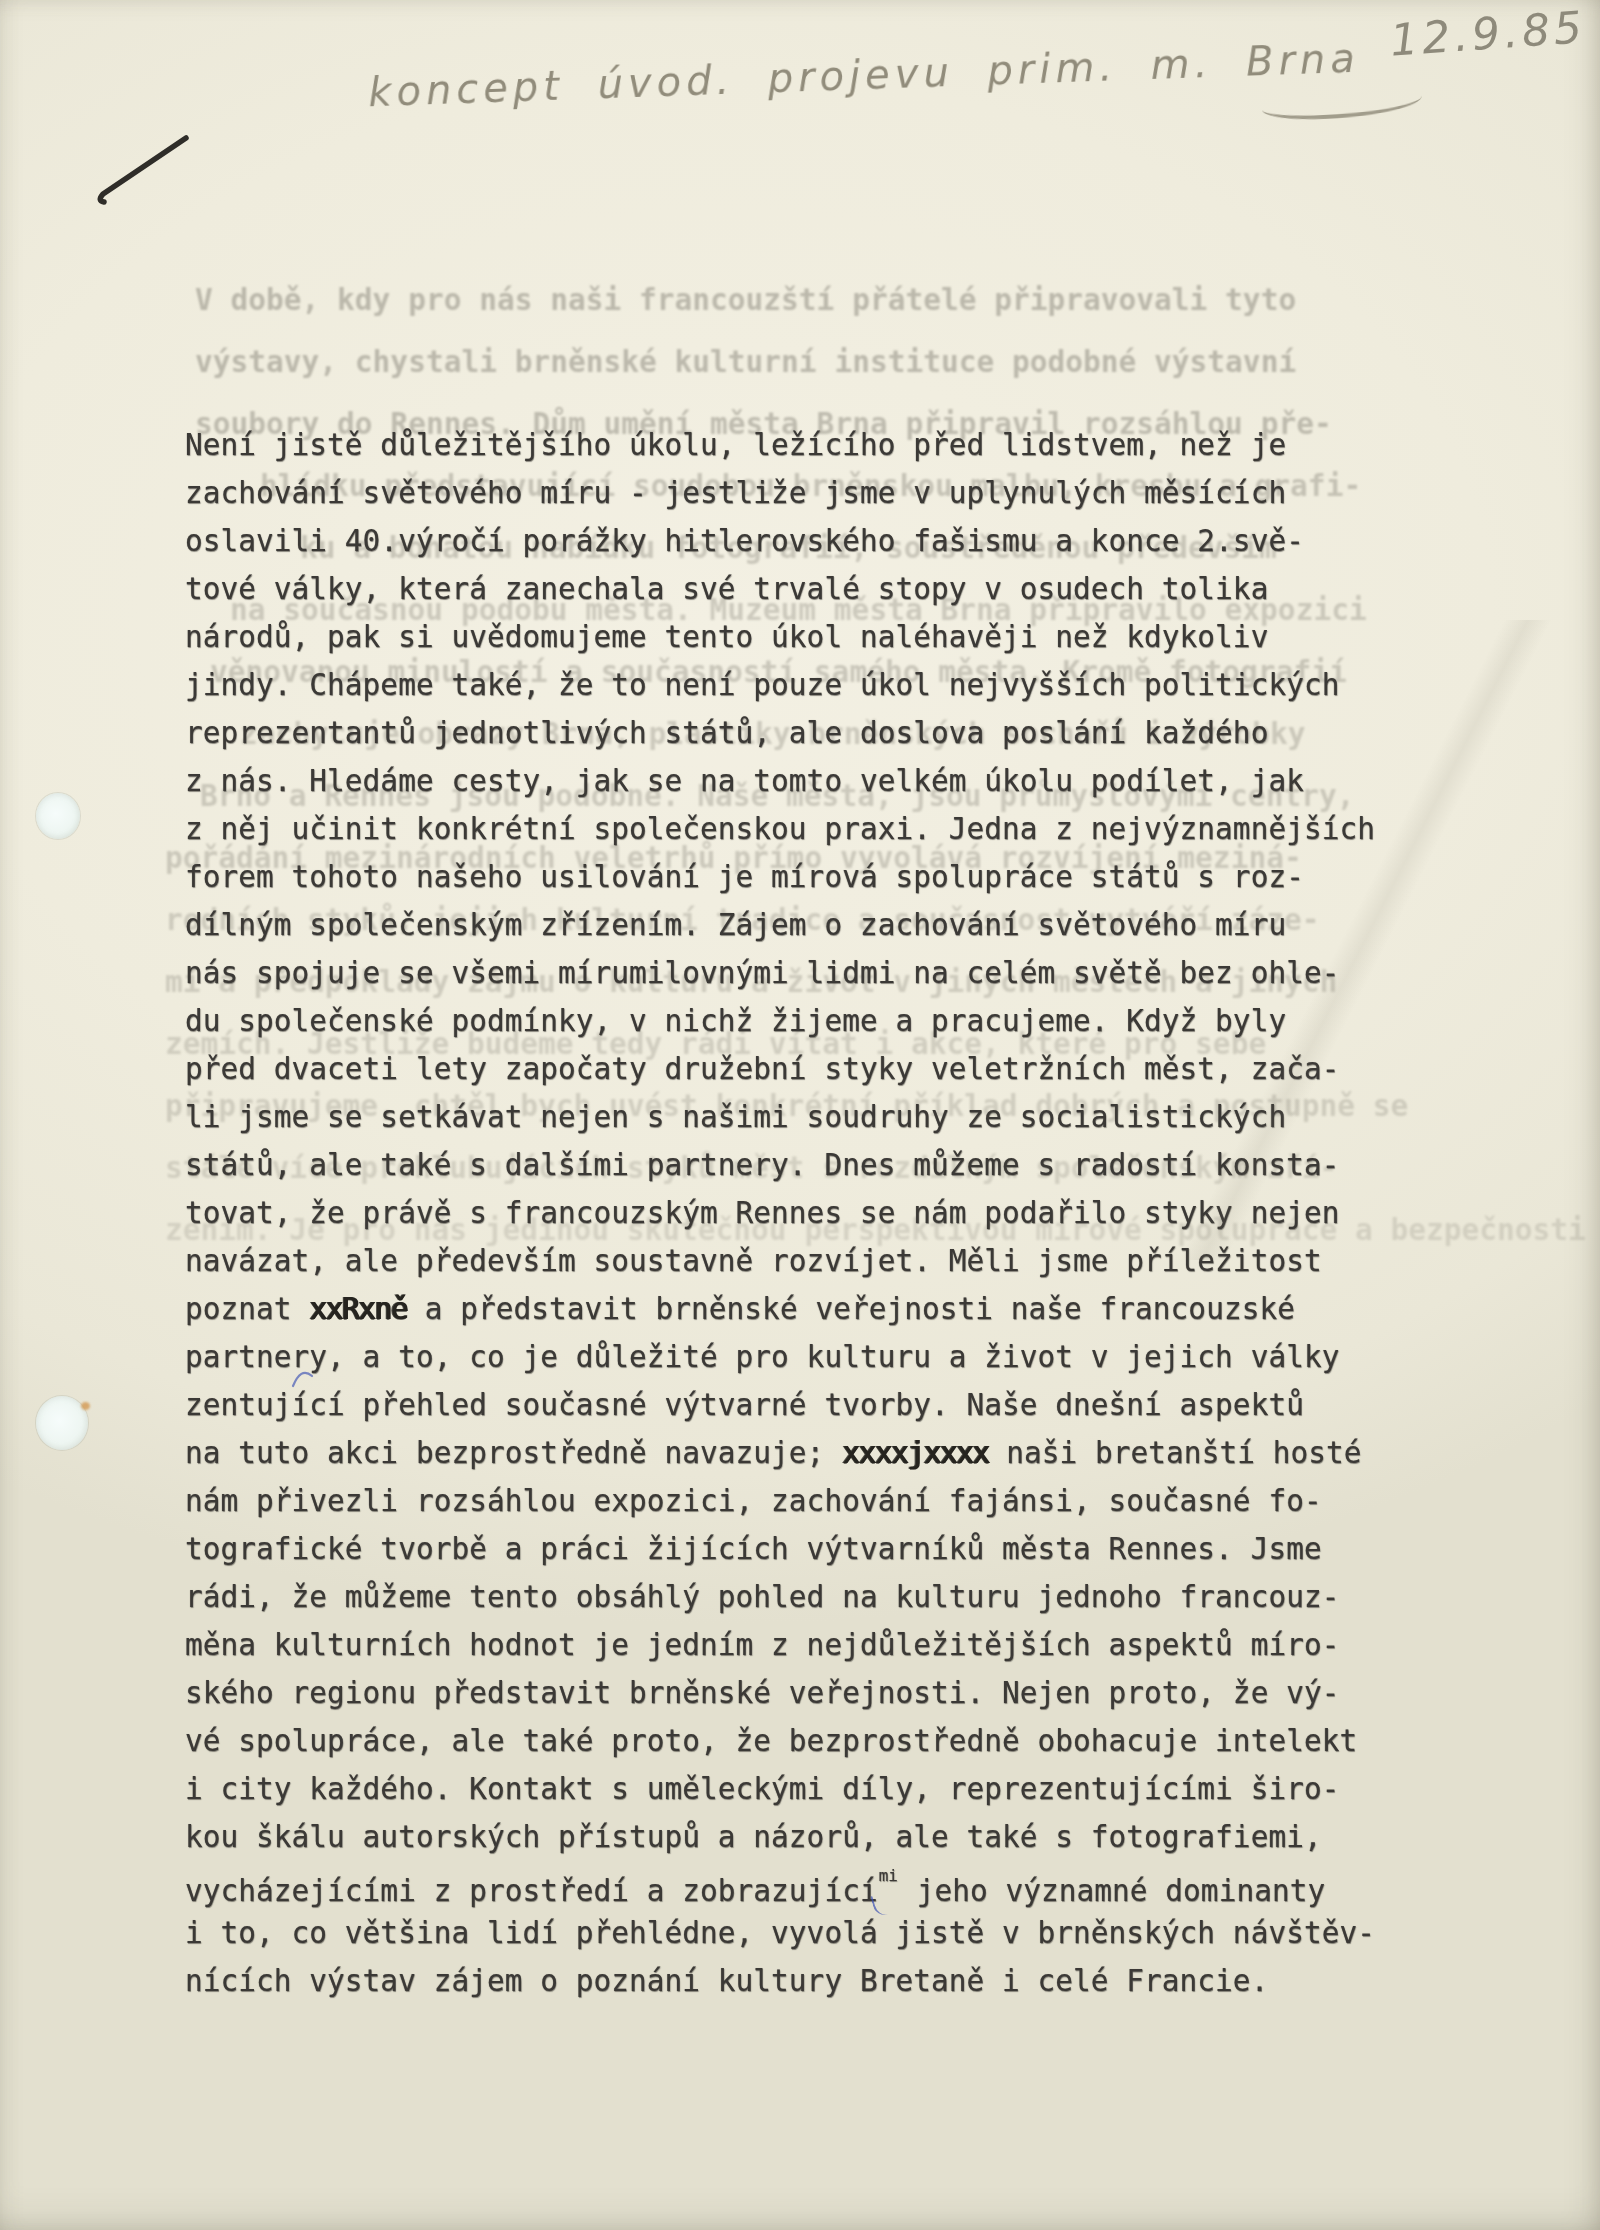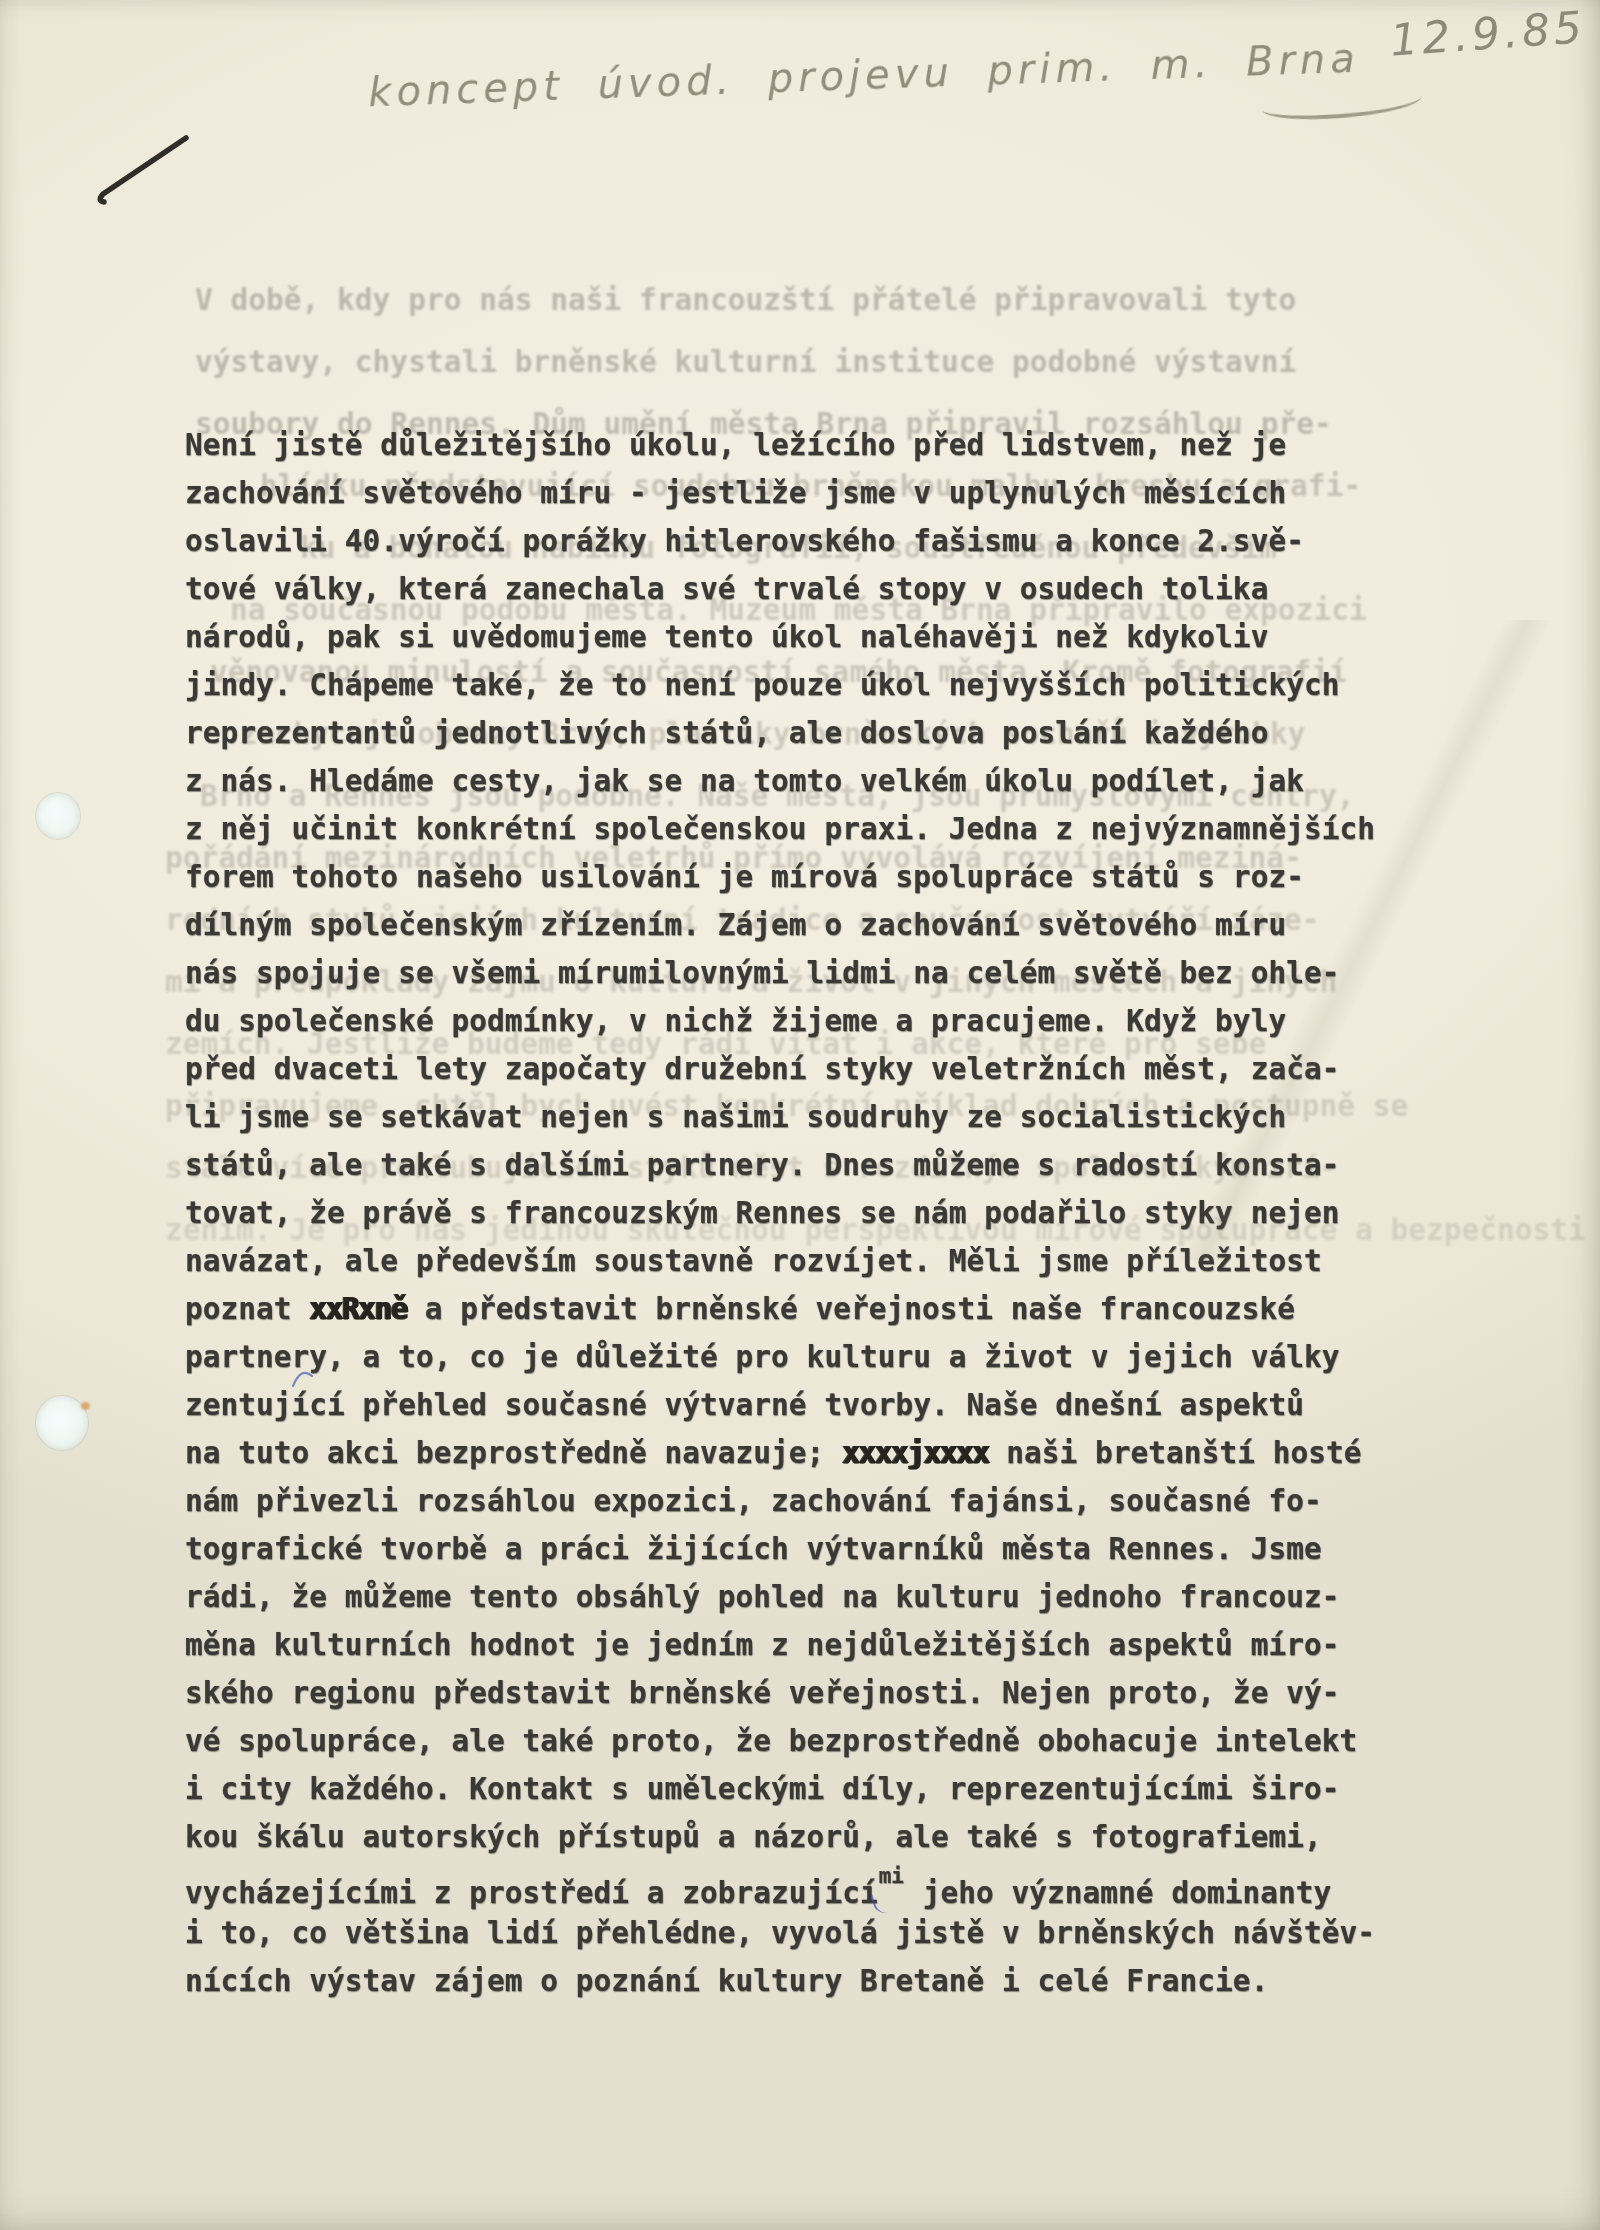--- a/index.html
+++ b/index.html
@@ -13,32 +13,32 @@
     box-shadow: inset -20px 0 34px -22px rgba(95,90,72,.38),
                 inset 16px 0 30px -24px rgba(95,90,72,.25),
                 inset 0 -24px 44px -28px rgba(95,90,72,.33),
                 inset 0 18px 30px -26px rgba(95,90,72,.18);
     font-family:"DejaVu Sans Mono", monospace;
   }
   
   .body{position:absolute;left:185px;top:421px;}
   .tline{
     height:48px;line-height:48px;white-space:pre;
-    font-size:29.5px;font-weight:bold;
+    font-size:29.5px;font-weight:normal;
     color:#3b3936;
     text-shadow:0.5px 0.7px 0.9px rgba(42,40,35,.5), -0.3px -0.2px 0.7px rgba(42,40,35,.3);
   }
   .tline .overtyped{
     color:#26241f;
     letter-spacing:-1.5px;
     text-shadow:1.2px 0 0 #26241f, -1.2px 0 0 rgba(38,36,31,.8), 0 1px 0 rgba(38,36,31,.6);
   }
   .tline .sup{
     position:relative;
-    font-size:21px;
+    font-size:16px;
     vertical-align:super;
     top:-9px;
     margin:0 1px;
   }
   .tline .sup::before{ 
     content:'';
     position:absolute;
     left:-6px;top:28px;
     width:13px;height:22px;
     border-left:2.5px solid rgba(58,80,180,.7);

